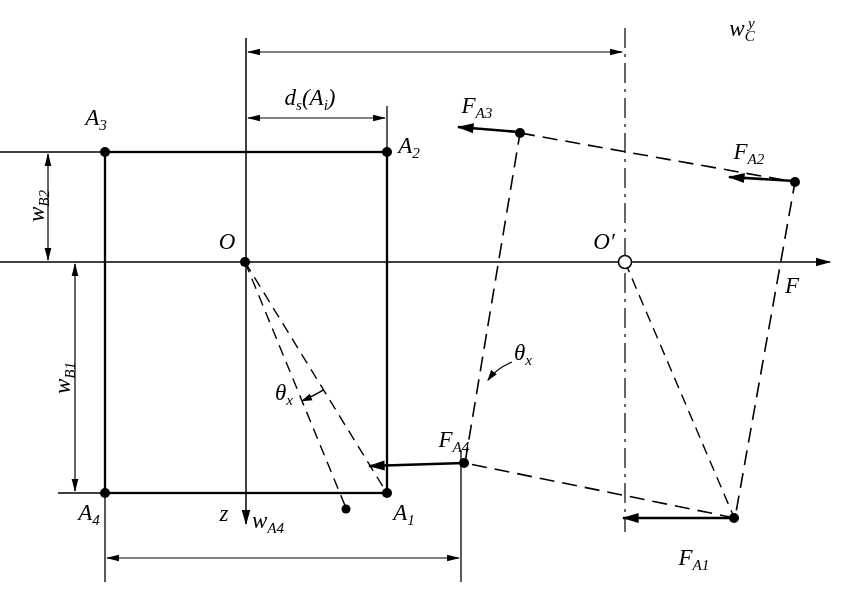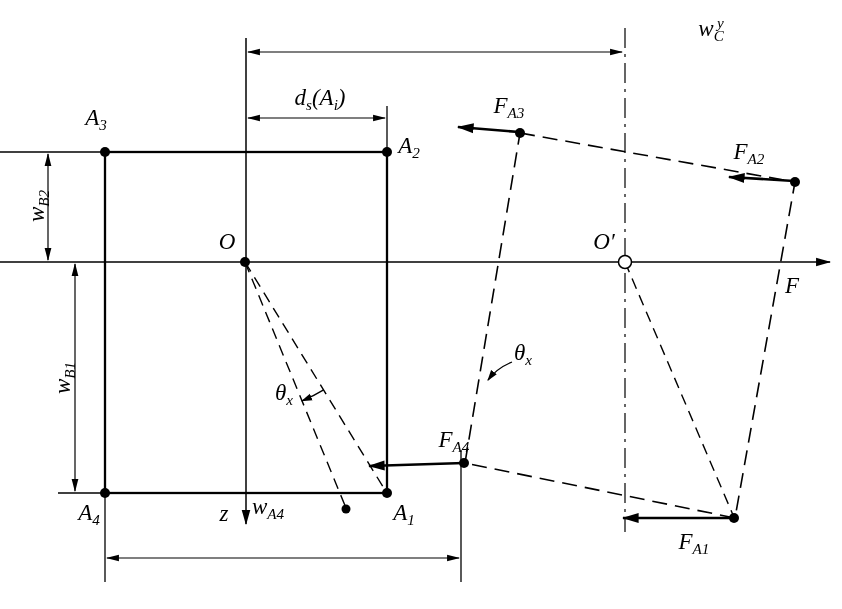--- a/index.html
+++ b/index.html
@@ -104,25 +104,25 @@
   </svg>
 
   <div class="lbl" style="left:96px;top:119px"><span>A</span><span class="sub">3</span></div>
   <div class="lbl" style="left:409px;top:147px"><span>A</span><span class="sub">2</span></div>
   <div class="lbl" style="left:404px;top:514px"><span>A</span><span class="sub">1</span></div>
   <div class="lbl" style="left:89px;top:514px"><span>A</span><span class="sub">4</span></div>
   <div class="lbl" style="left:227px;top:241px"><span>O</span></div>
   <div class="lbl" style="left:604px;top:241px"><span>O′</span></div>
   <div class="lbl" style="left:792px;top:285px"><span>F</span></div>
   <div class="lbl" style="left:224px;top:513px"><span>z</span></div>
-  <div class="lbl" style="left:509px;top:107px"><span>F</span><span class="sub">A3</span></div>
+  <div class="lbl" style="left:477px;top:107px"><span>F</span><span class="sub">A3</span></div>
   <div class="lbl" style="left:749px;top:153px"><span>F</span><span class="sub">A2</span></div>
   <div class="lbl" style="left:454px;top:441px"><span>F</span><span class="sub">A4</span></div>
-  <div class="lbl" style="left:694px;top:543px"><span>F</span><span class="sub">A1</span></div>
+  <div class="lbl" style="left:694px;top:559px"><span>F</span><span class="sub">A1</span></div>
   <div class="lbl" style="left:284px;top:394px"><span>θ</span><span class="sub">x</span></div>
   <div class="lbl" style="left:523px;top:354px"><span>θ</span><span class="sub">x</span></div>
   <div class="lbl rot" style="left:38px;top:206px"><span>w</span><span class="sub">B2</span></div>
   <div class="lbl rot" style="left:64px;top:378px"><span>w</span><span class="sub">B1</span></div>
-  <div class="lbl" style="left:711px;top:29px"><span>w</span><span class="sub">C</span><span class="sup_stacked">y</span></div>
-  <div class="lbl" style="left:320px;top:99px"><span>d</span><span class="sub">s</span><span>(</span><span>A</span><span class="sub">i</span><span>)</span></div>
-  <div class="lbl" style="left:268px;top:508px"><span>w</span><span class="sub">A4</span></div>
+  <div class="lbl" style="left:742px;top:29px"><span>w</span><span class="sub">C</span><span class="sup_stacked">y</span></div>
+  <div class="lbl" style="left:310px;top:99px"><span>d</span><span class="sub">s</span><span>(</span><span>A</span><span class="sub">i</span><span>)</span></div>
+  <div class="lbl" style="left:268px;top:522px"><span>w</span><span class="sub">A4</span></div>
 
 </div>
 
 </body></html>

